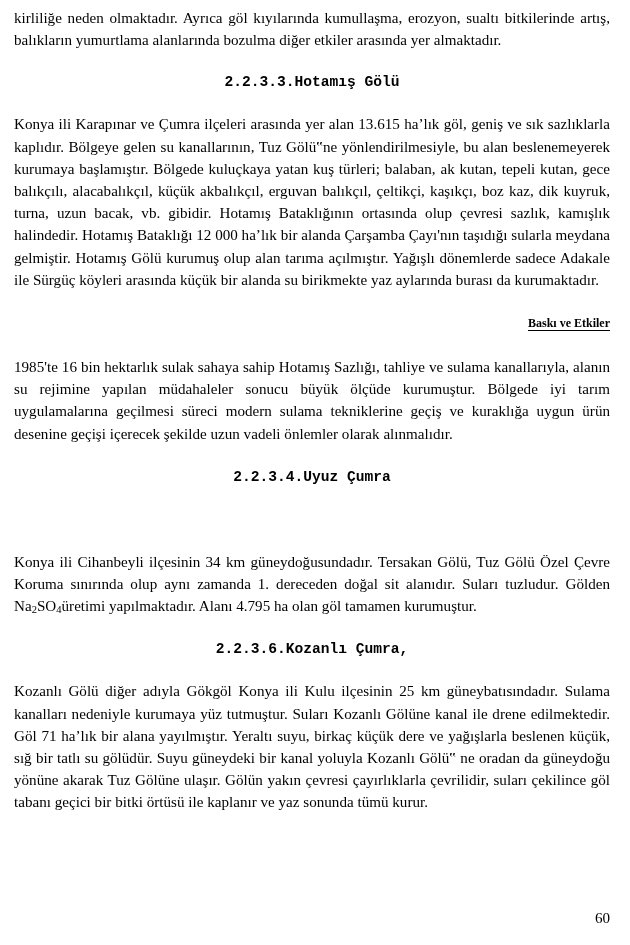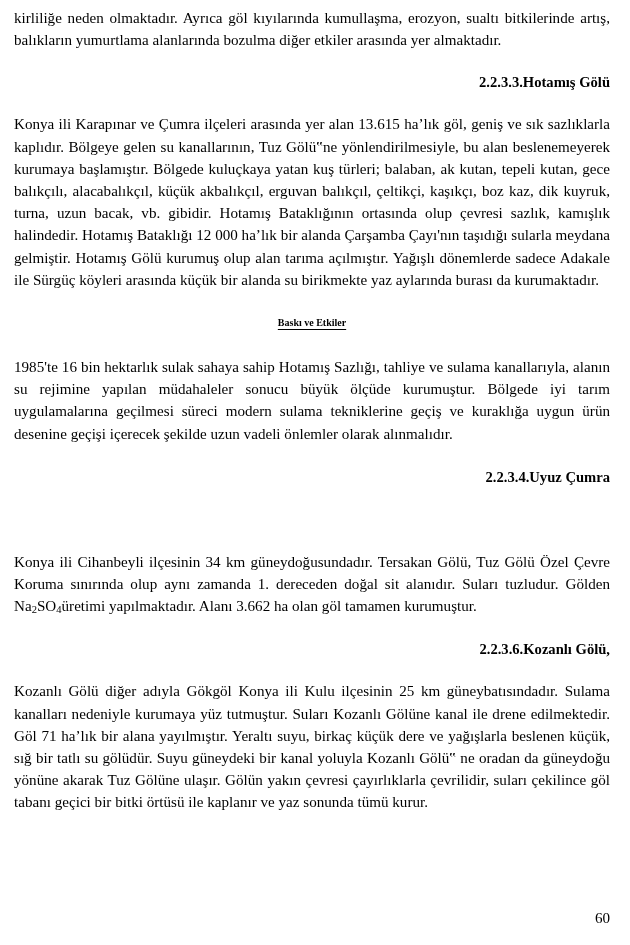--- a/index.html
+++ b/index.html
@@ -31,30 +31,31 @@
     text-justify: inter-word;
     margin: 0;
     hyphens: none;
     letter-spacing: 0.01px;
   }
   .heading {
     font-size: 14.6px;
     line-height: 20px;
     font-weight: bold;
     margin: 0;
-    text-align: right;
+    text-align: center;
+    font-family: Liberation Mono, monospace;
   }
   .heading-ul {
-    font-size: 10px;
+    font-size: 12px;
     line-height: 20px;
     font-weight: bold;
     text-decoration: underline;
     text-underline-offset: 2.5px;
     margin: 0;
-    text-align: center;
+    text-align: right;
   }
   .gap-md { height: 21px; }
   .gap-lg { height: 22px; }
   .gap-xl { height: 23px; }
   .pagenum {
     position: absolute;
     right: 20px;
     bottom: 18px;
     font-size: 15.1px;
     line-height: 18px;
@@ -94,25 +95,25 @@
   <p class="heading">2.2.3.4.Uyuz Çumra</p>
 
   <div class="gap-md"></div>
 
 
   <div class="gap-lg"></div>
 
 
   <div class="gap-md"></div>
 
-  <p class="para"><span>Konya ili Cihanbeyli ilçesinin 34 km güneydoğusundadır. Tersakan Gölü, Tuz Gölü Özel Çevre Koruma  sınırında olup aynı zamanda 1. dereceden doğal sit alanıdır. Suları tuzludur. Gölden Na</span><sub>2</sub><span>SO</span><sub>4</sub><span>üretimi yapılmaktadır. Alanı 3.662 ha olan göl tamamen kurumuştur.</span></p>
+  <p class="para"><span>Konya ili Cihanbeyli ilçesinin 34 km güneydoğusundadır. Tersakan Gölü, Tuz Gölü Özel Çevre Koruma  sınırında olup aynı zamanda 1. dereceden doğal sit alanıdır. Suları tuzludur. Gölden Na</span><sub>2</sub><span>SO</span><sub>4</sub><span>üretimi yapılmaktadır. Alanı 4.795 ha olan göl tamamen kurumuştur.</span></p>
 
   <div class="gap-lg"></div>
 
-  <p class="heading">2.2.3.6.Kozanlı Gölü,</p>
+  <p class="heading">2.2.3.6.Kozanlı Çumra,</p>
 
   <div class="gap-md"></div>
 
   <p class="para">Kozanlı Gölü diğer adıyla Gökgöl Konya ili Kulu ilçesinin 25 km güneybatısındadır. Sulama kanalları nedeniyle kurumaya yüz tutmuştur. Suları Kozanlı Gölüne kanal ile drene edilmektedir. Göl 71 ha’lık bir alana yayılmıştır. Yeraltı suyu, birkaç küçük dere ve yağışlarla beslenen küçük, sığ bir tatlı su gölüdür. Suyu güneydeki bir kanal yoluyla Kozanlı Gölü‟ ne oradan da güneydoğu yönüne akarak Tuz Gölüne ulaşır. Gölün yakın çevresi çayırlıklarla çevrilidir, suları çekilince göl tabanı geçici bir bitki örtüsü ile kaplanır ve yaz sonunda tümü kurur.</p>
 
 </div>
 
 <div class="pagenum">60</div>
 
 </body></html>

